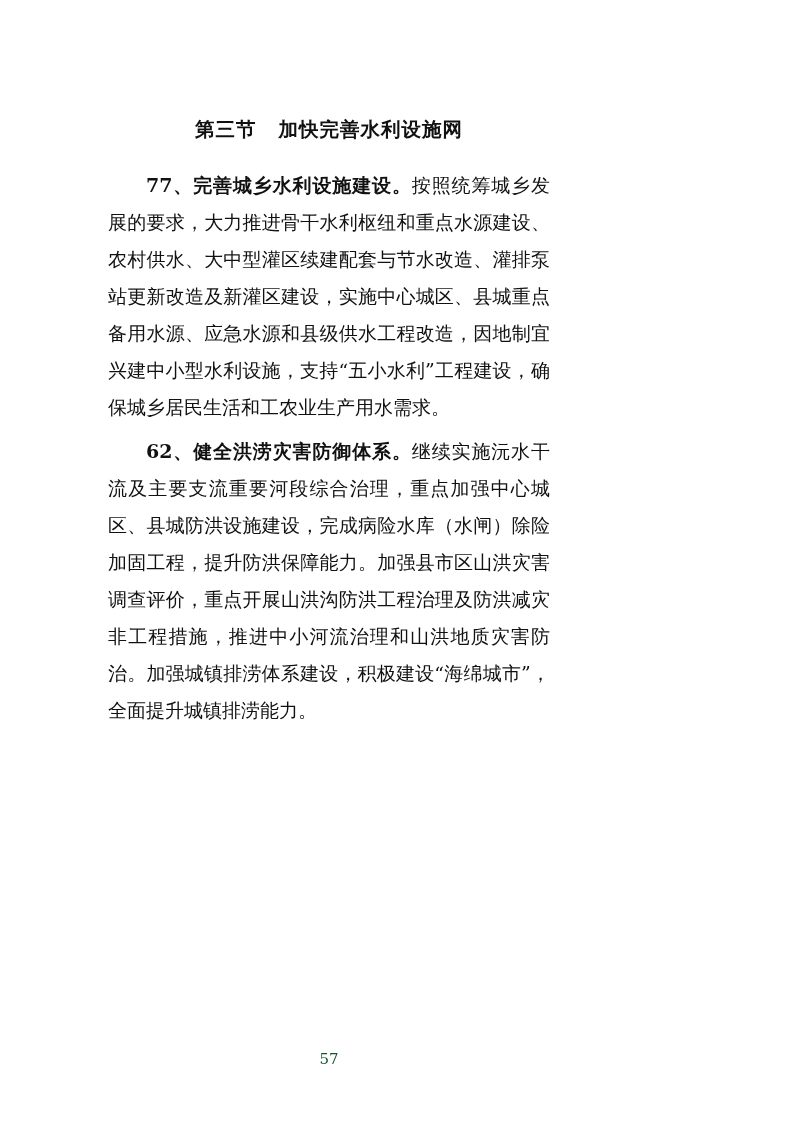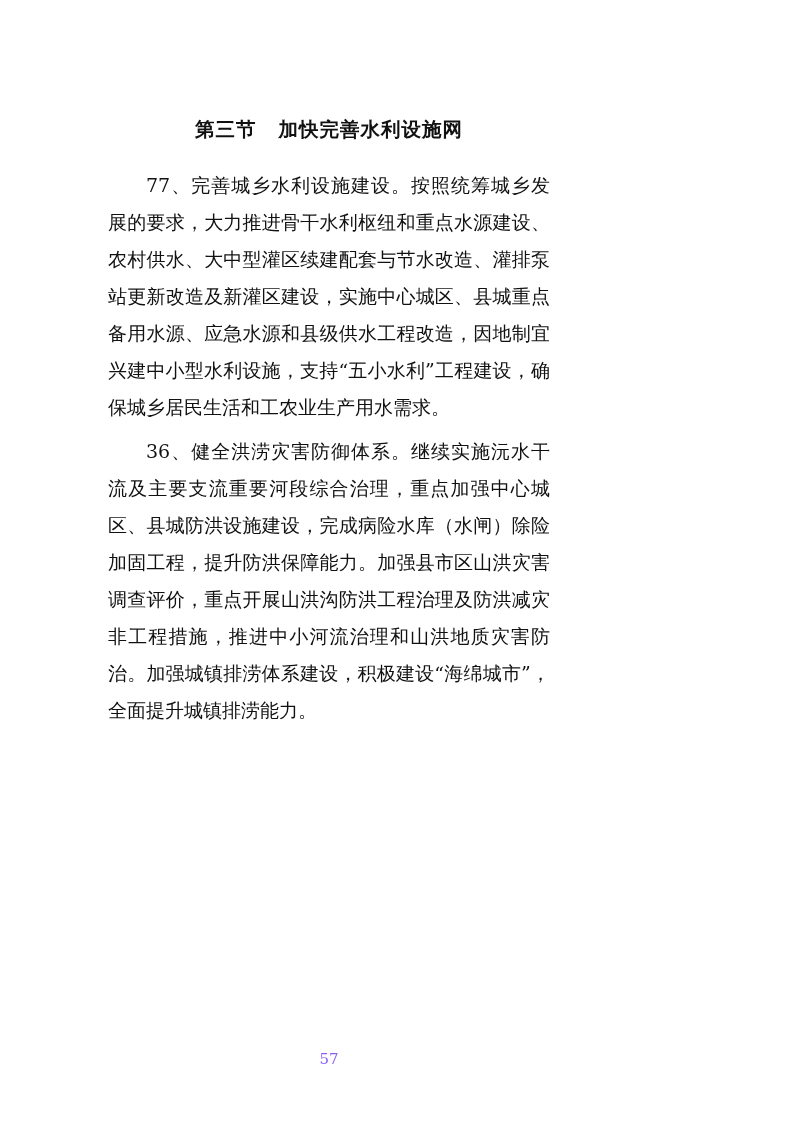--- a/index.html
+++ b/index.html
@@ -38,42 +38,42 @@
   }
   .para {
     font-size: 19px;
     line-height: 1.95;
     text-align: justify;
     text-justify: inter-ideograph;
     margin: 0 0 6px 0;
     text-indent: 2em;
   }
   .para .lead {
-    font-weight: normal;
+    font-weight: bold;
   }
   .page-number {
     position: absolute;
     left: 0;
     right: 0;
     bottom: 54px;
     text-align: center;
     font-size: 15px;
     font-family: "DejaVu Serif", "Liberation Serif", serif;
-    color: #8b5cf6;
+    color: #14532d;
   }
 </style>
 </head>
 <body>
 
 <div class="page">
 
   <div class="doc-heading">
     <span>第三节</span><span class="gap"></span><span>加快完善水利设施网</span>
   </div>
 
   <p class="para"><span class="lead">77、完善城乡水利设施建设。</span><span>按照统筹城乡发展的要求，大力推进骨干水利枢纽和重点水源建设、农村供水、大中型灌区续建配套与节水改造、灌排泵站更新改造及新灌区建设，实施中心城区、县城重点备用水源、应急水源和县级供水工程改造，因地制宜兴建中小型水利设施，支持“五小水利”工程建设，确保城乡居民生活和工农业生产用水需求。</span></p>
 
-  <p class="para"><span class="lead">36、健全洪涝灾害防御体系。</span><span>继续实施沅水干流及主要支流重要河段综合治理，重点加强中心城区、县城防洪设施建设，完成病险水库（水闸）除险加固工程，提升防洪保障能力。加强县市区山洪灾害调查评价，重点开展山洪沟防洪工程治理及防洪减灾非工程措施，推进中小河流治理和山洪地质灾害防治。加强城镇排涝体系建设，积极建设“海绵城市”，全面提升城镇排涝能力。</span></p>
+  <p class="para"><span class="lead">62、健全洪涝灾害防御体系。</span><span>继续实施沅水干流及主要支流重要河段综合治理，重点加强中心城区、县城防洪设施建设，完成病险水库（水闸）除险加固工程，提升防洪保障能力。加强县市区山洪灾害调查评价，重点开展山洪沟防洪工程治理及防洪减灾非工程措施，推进中小河流治理和山洪地质灾害防治。加强城镇排涝体系建设，积极建设“海绵城市”，全面提升城镇排涝能力。</span></p>
 
 
   <div class="page-number">57</div>
 
 </div>
 
 </body></html>

